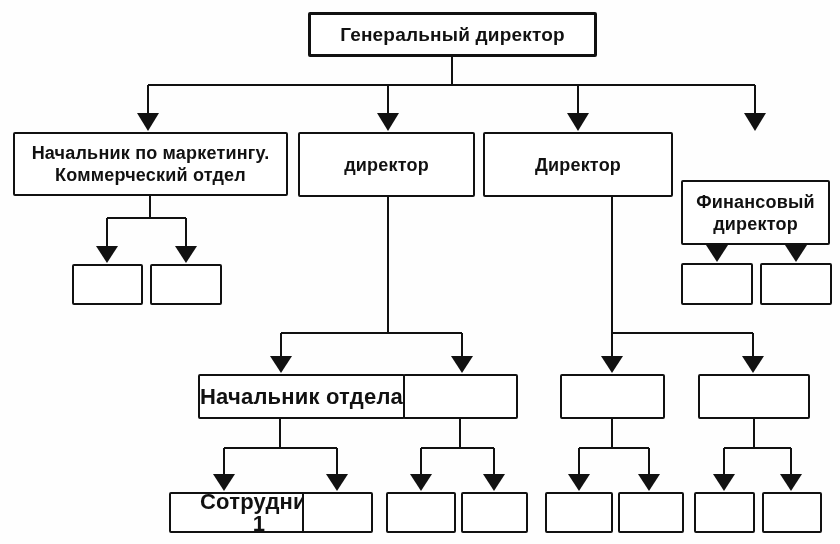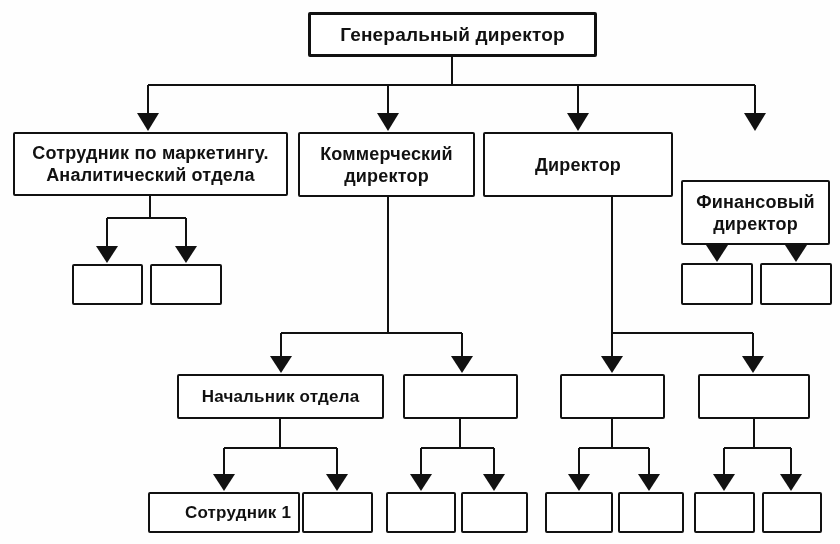--- a/index.html
+++ b/index.html
@@ -34,21 +34,21 @@
     color: #111111;
     font-weight: bold;
     font-size: 18px;
     line-height: 22px;
     letter-spacing: 0.2px;
   }
   .node.root {
     border-width: 3px;
     font-size: 19px;
   }
-  .node.small { font-size: 17px; }
+  .node.small { font-size: 22px; margin-left: 21px; }
 </style>
 </head>
 <body>
 
 <div class="canvas">
 
   <svg class="wires" width="840" height="544" viewBox="0 0 840 544" xmlns="http://www.w3.org/2000/svg">
     <g stroke="#111111" stroke-width="2" fill="none">
 
       <path d="M452,57 L452,85 M148,85 L755,85 M148,85 L148,116 M388,85 L388,116 M578,85 L578,116 M755,85 L755,116"></path>
@@ -96,25 +96,24 @@
       <polygon points="713,474 735,474 724,491"></polygon>
       <polygon points="780,474 802,474 791,491"></polygon>
     </g>
   </svg>
 
   <div class="node root" style="left:308px; top:12px; width:289px; height:45px;">
     <span>Генеральный директор</span>
   </div>
 
   <div class="node" style="left:13px; top:132px; width:275px; height:64px;">
-    <span>Сотрудник по маркетингу.</span>
-    <span>Аналитический отдела</span>
+    <span>Начальник по маркетингу.</span>
+    <span>Коммерческий отдел</span>
   </div>
   <div class="node" style="left:298px; top:132px; width:177px; height:65px;">
-    <span>Коммерческий</span>
     <span>директор</span>
   </div>
   <div class="node" style="left:483px; top:132px; width:190px; height:65px;">
     <span>Директор</span>
   </div>
   <div class="node" style="left:681px; top:132px; width:149px; height:65px;margin-top:48px;">
     <span>Финансовый</span>
     <span>директор</span>
   </div>
 

